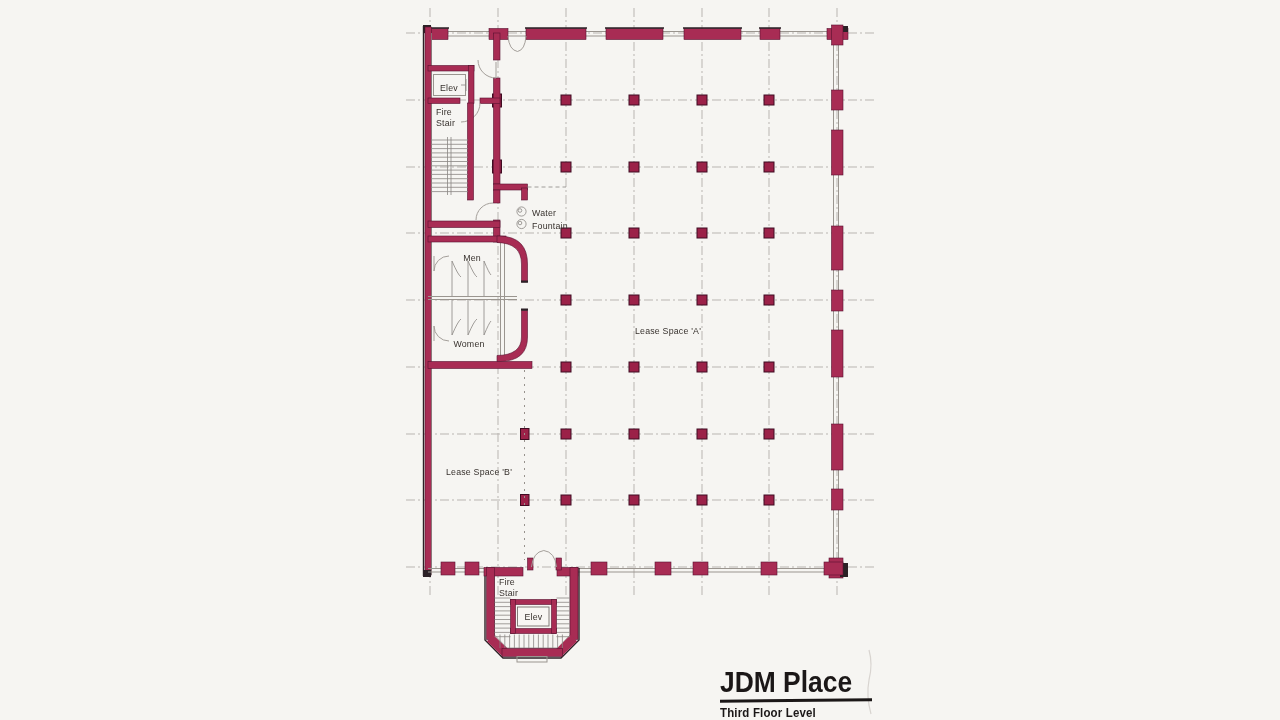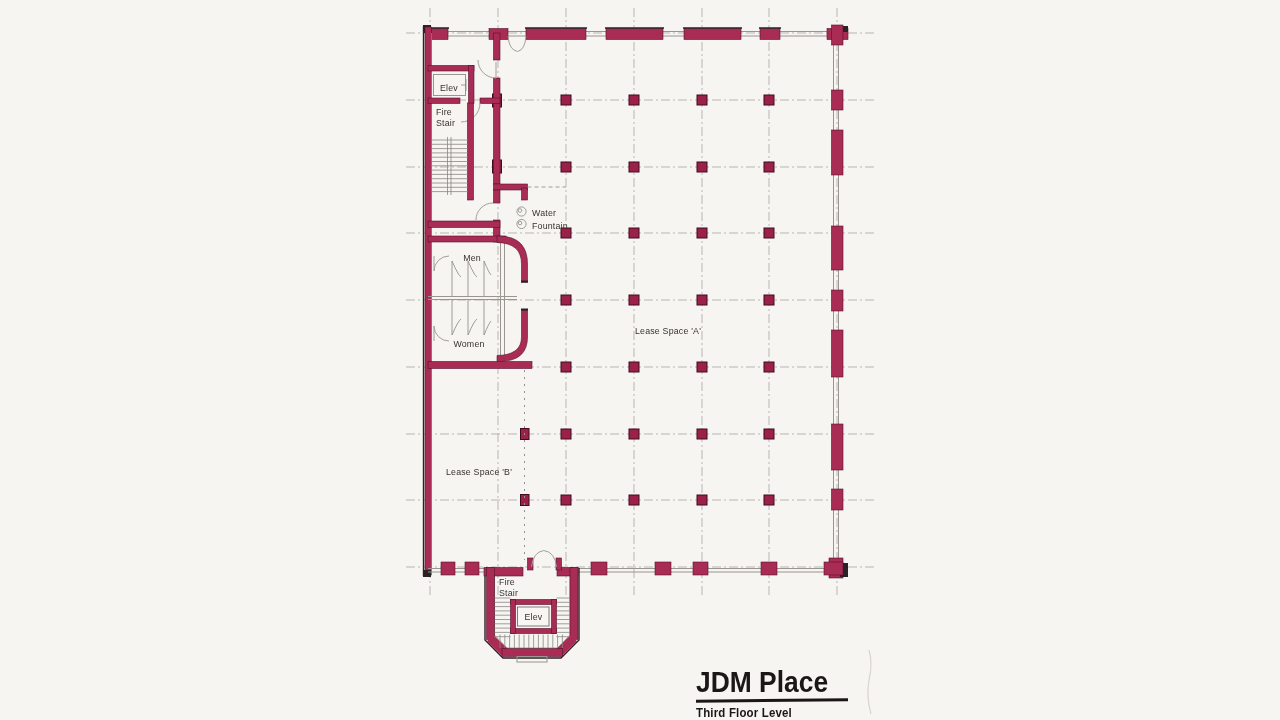--- a/index.html
+++ b/index.html
@@ -23,21 +23,21 @@
   .gridline{stroke:var(--grid-line);stroke-width:1;stroke-dasharray:9 3 2 3;fill:none;}
   .thin{stroke:#9a958f;stroke-width:1;fill:none;}
   .hair{stroke:#8a8683;stroke-width:.8;fill:none;}
   .edge{stroke:var(--wall-edge);stroke-width:1.4;fill:none;}
   .arc{stroke:#a49f9a;stroke-width:1;fill:none;}
   .part{stroke:#97928d;stroke-width:1;stroke-dasharray:2 5;fill:none;}
   .crease{stroke:#d8d4d0;stroke-width:1.2;fill:none;}
   .lbl{font:8.8px "Liberation Sans",sans-serif;fill:var(--ink);letter-spacing:.2px;}
 
   
-  .titleblock{position:absolute;left:696px;top:667px;color:var(--title-ink);}
+  .titleblock{position:absolute;left:720px;top:667px;color:var(--title-ink);}
   .tb-title{font-size:30px;font-weight:bold;line-height:1;transform:scaleX(.88);transform-origin:left bottom;white-space:nowrap;}
   .tb-rule{width:152px;height:3px;background:var(--title-ink);margin-top:2px;transform:rotate(-.5deg);}
   .tb-sub{font-size:13.5px;font-weight:bold;margin-top:3px;transform:scaleX(.85);transform-origin:left top;white-space:nowrap;letter-spacing:.2px;}
 </style>
 </head>
 <body>
 
 <div class="stage">
 
 <svg width="1280" height="720" viewBox="0 0 1280 720">

